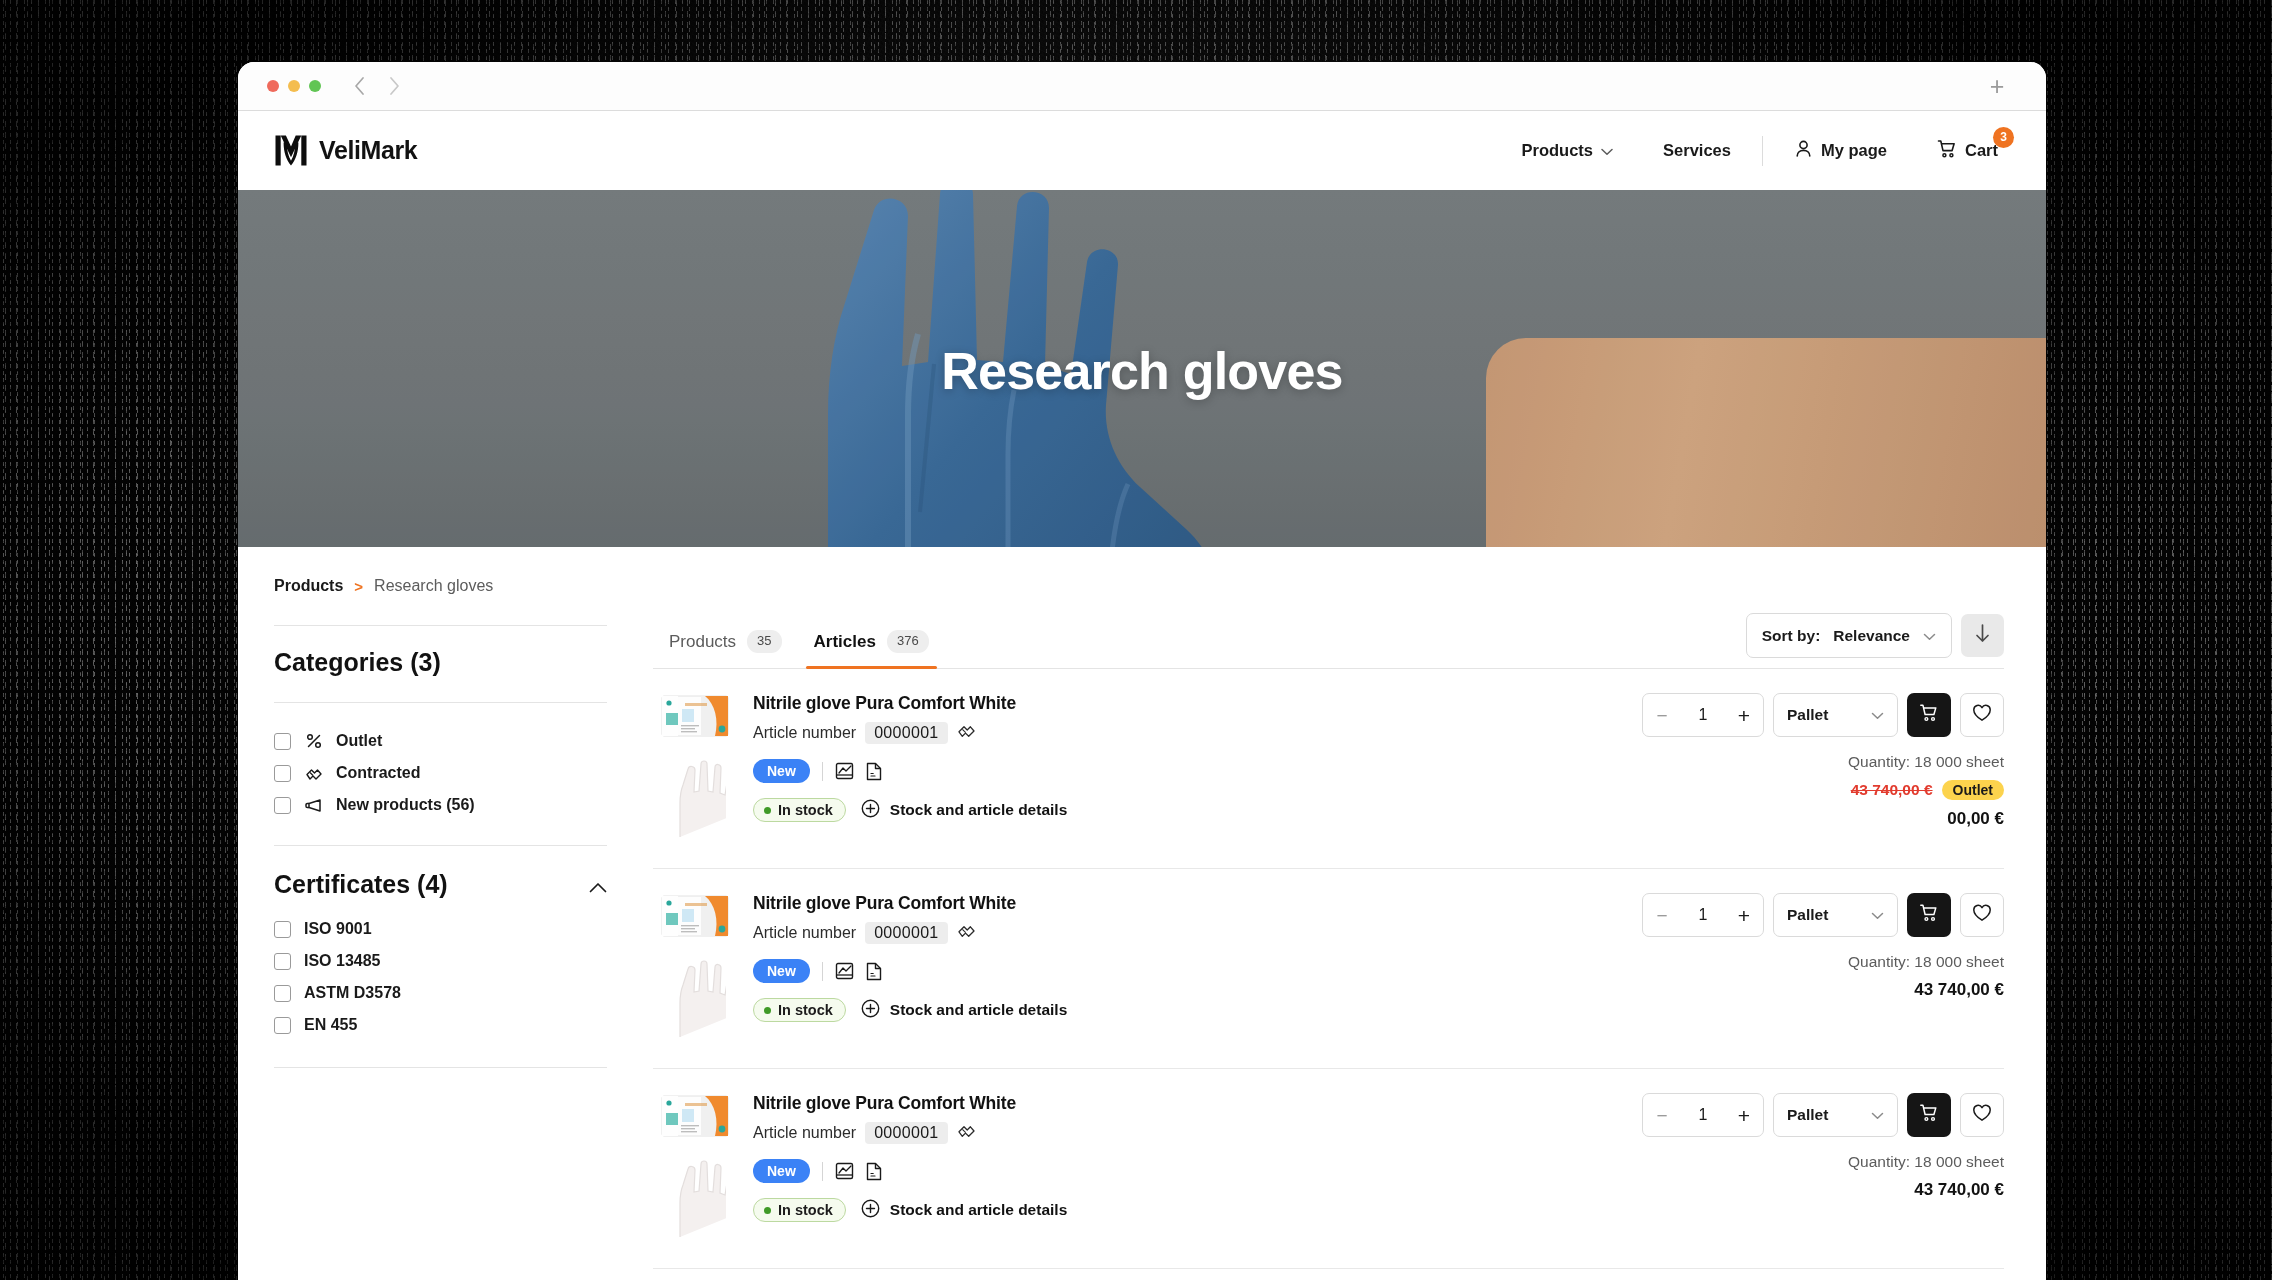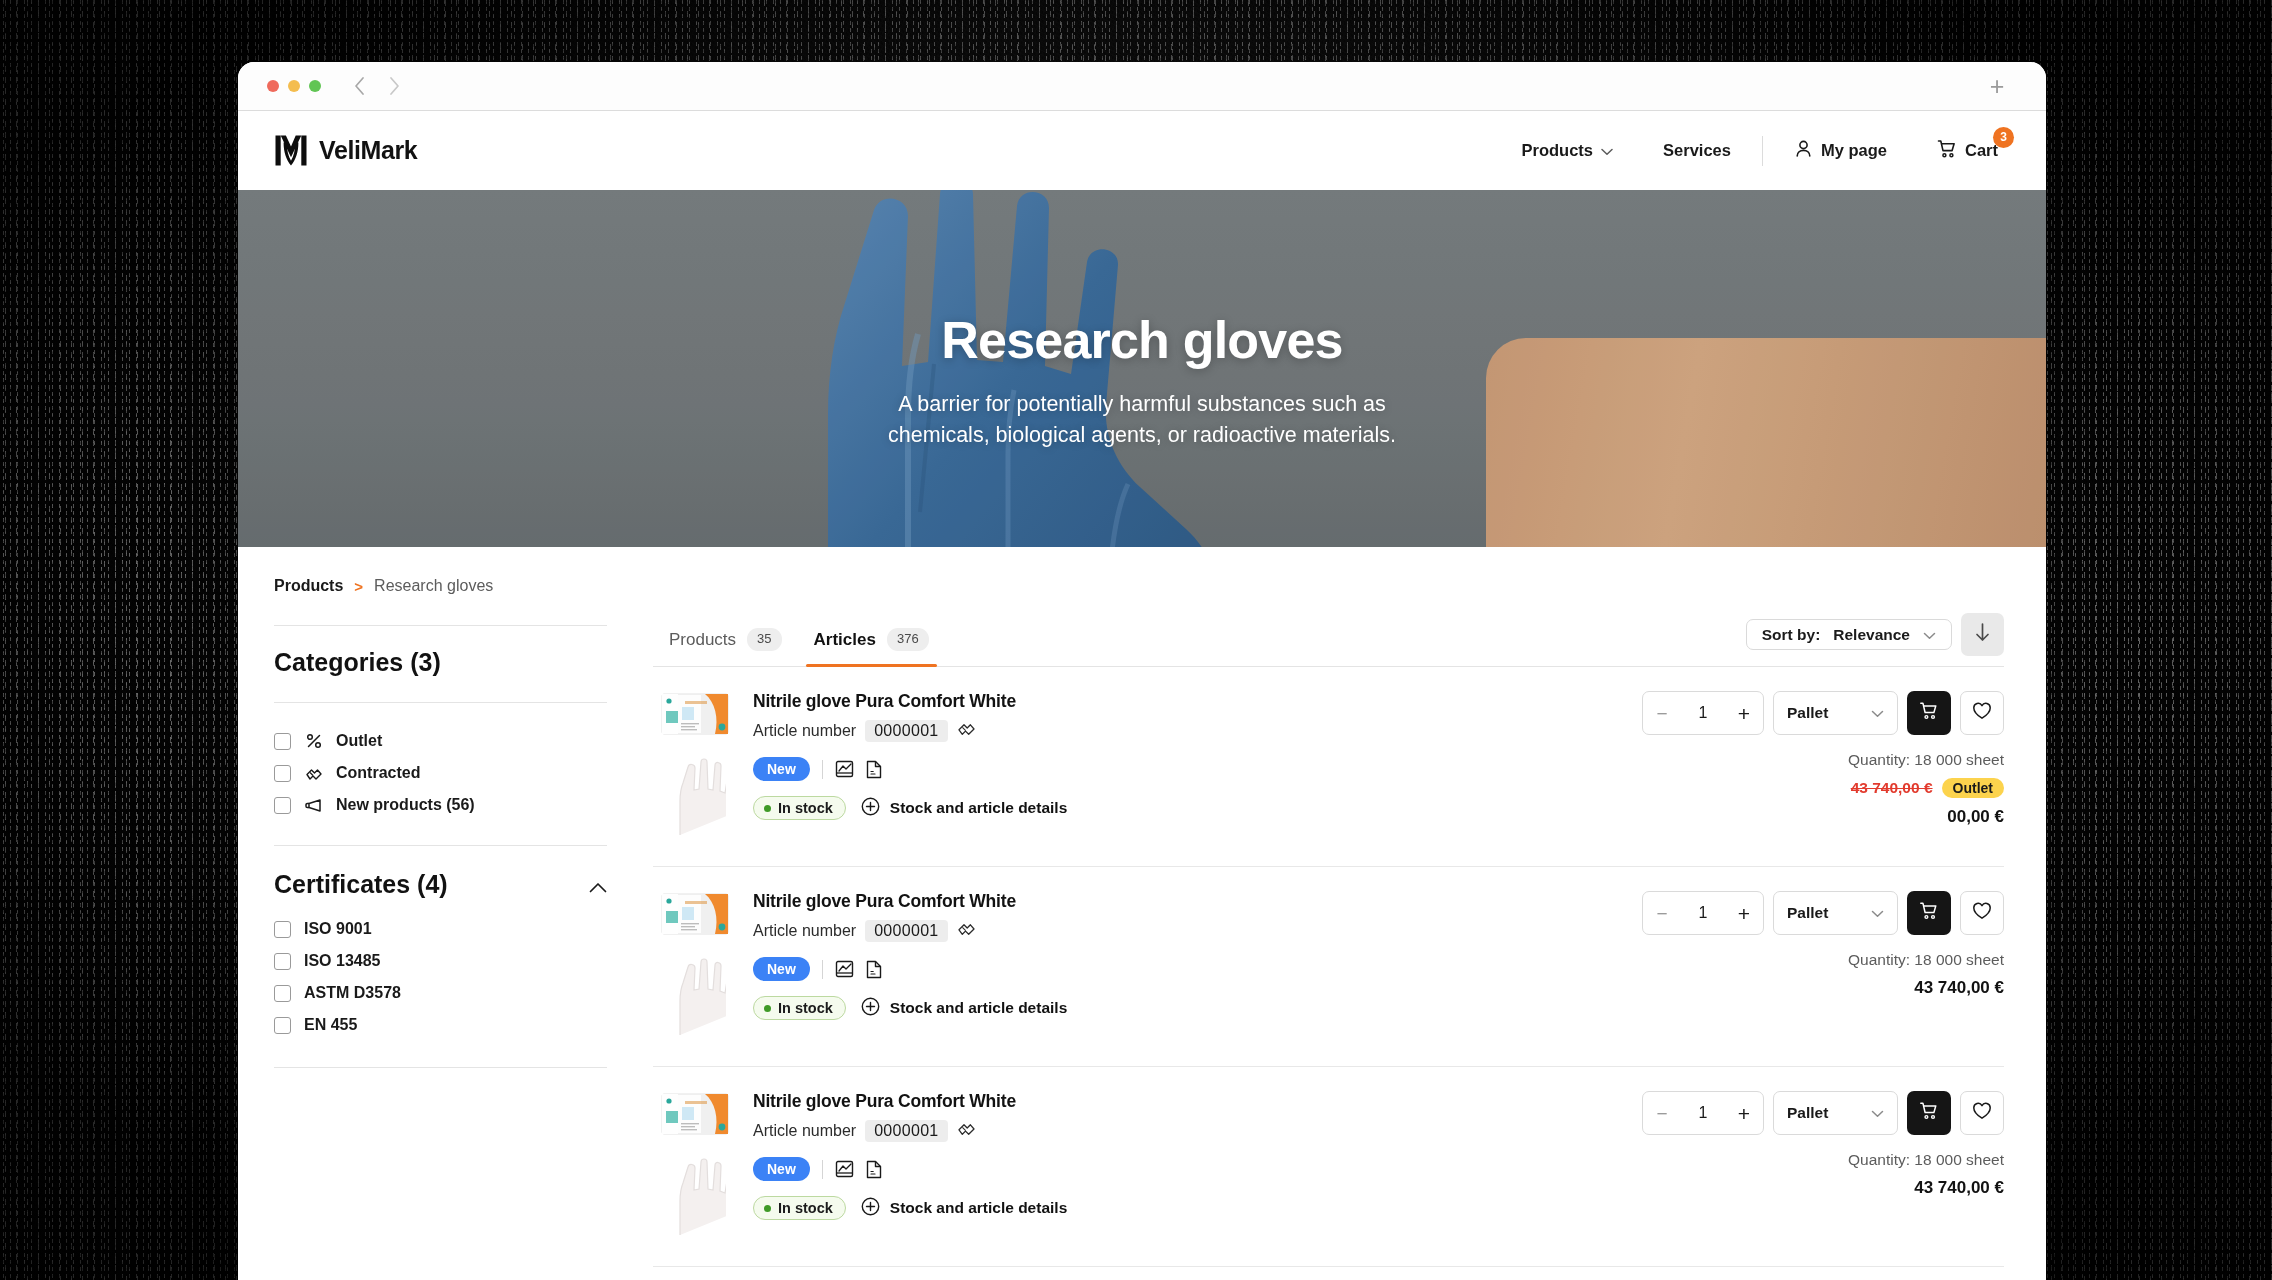--- a/index.html
+++ b/index.html
@@ -201,21 +201,21 @@
     content: ""; position: absolute; left: 8px; right: 8px; bottom: -1px;
     height: 3.5px; background: #ef7321; border-radius: 2px;
   }
   .tab-count {
     background: #eeeeee; color: #4a4a4a;
     font-size: 13px; font-weight: 400;
     padding: 3px 10px; border-radius: 11px; line-height: 1.3;
   }
   .sort-area { display: flex; align-items: center; gap: 9px; padding-bottom: 10px; }
   .sort-select {
-    height: 31px; border: 1px solid #dadada; border-radius: 7px;
+    height: 45px; border: 1px solid #dadada; border-radius: 7px;
     display: flex; align-items: center; gap: 13px;
     padding: 0 15px; background: #fff;
     font-size: 15.5px; font-weight: 700; color: #1a1a1a;
   }
   .sort-select .chev { color: #8b8b8b; }
   .sort-dir {
     width: 43px; height: 43px; background: #e9e9e9; border-radius: 7px;
     display: flex; align-items: center; justify-content: center; color: #4a4a4a;
   }
 
@@ -389,21 +389,20 @@
           <path d="M120 470V250c0-40 6-78 16-108L166 46c6-18 34-14 34 6l-6 150 26-4 12-168c1-20 32-20 33 0l4 166 26 2 14-156c2-20 32-18 32 2l-4 158 26 8 16-112c3-19 32-16 31 3l-12 140c-2 30 10 60 34 82l46 42c22 20 34 48 34 78v33z" fill="url(#gl)"></path>
           <path d="M200 470V252c0-30 3-58 10-82" stroke="#7aa6cd" stroke-width="6" opacity=".45" fill="none"></path>
           <path d="M300 470V290c0-22 2-44 6-64" stroke="#7aa6cd" stroke-width="5" opacity=".35" fill="none"></path>
           <path d="M400 470c0-70 6-120 20-150" stroke="#7aa6cd" stroke-width="5" opacity=".3" fill="none"></path>
           <path d="M226 200l-14 148" stroke="#28527a" stroke-width="4" opacity=".3" fill="none"></path>
         </svg>
         <div class="hero-overlay"></div>
       </div>
       <div class="hero-inner">
         <div class="hero-title">Research gloves</div>
-        <div class="hero-sub">A barrier for potentially harmful substances such as chemicals, biological agents, or radioactive materials.</div>
       </div>
     </div>
 
     <div class="breadcrumb-row">
       <span class="bc-link">Products</span>
       <span class="bc-sep">&gt;</span>
       <span class="bc-current">Research gloves</span>
     </div>
 
     <div class="content">

